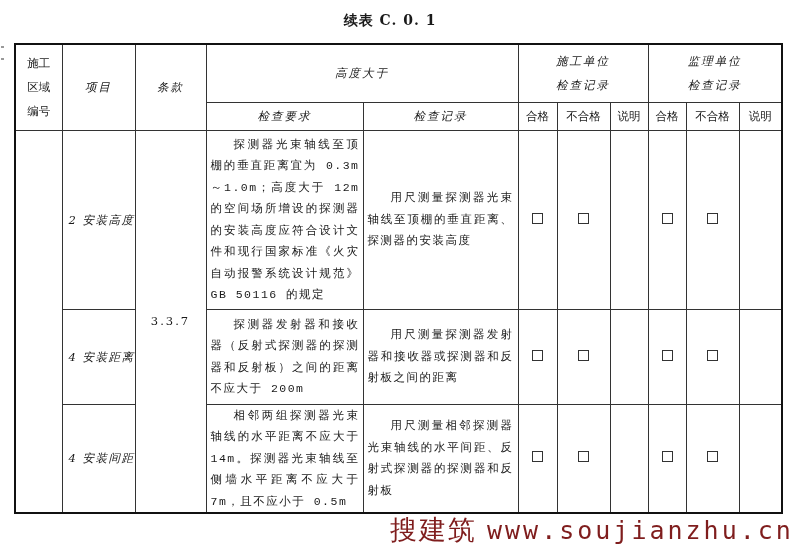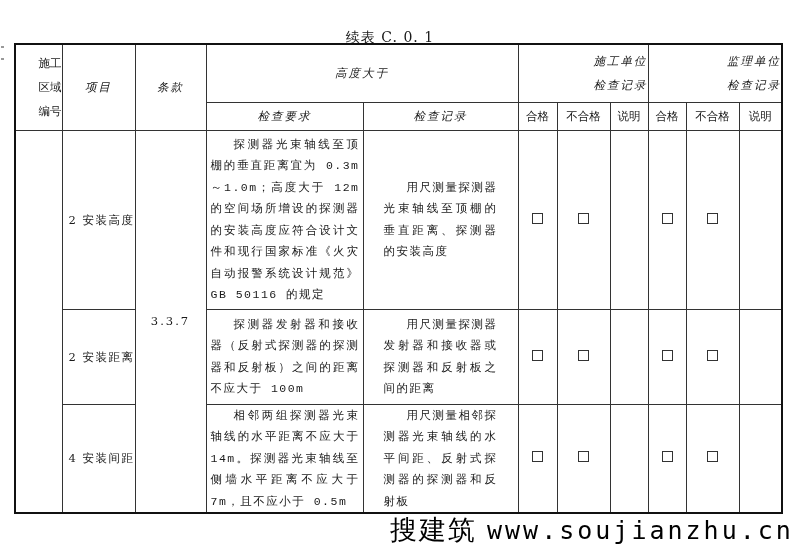--- a/index.html
+++ b/index.html
@@ -1,35 +1,35 @@
 <!DOCTYPE html>
 <html><head>
 <meta charset="utf-8">
 <style>
   html, body { margin: 0; padding: 0; background: #ffffff; }
   body { width: 800px; height: 555px; position: relative; overflow: hidden;
          font-family: "DejaVu Serif", "Liberation Serif", serif; color: #1a1a1a; }
   .title { position: absolute; top: 12px; left: 0; width: 780px; text-align: center;
-           font-size: 14px; font-weight: normal; letter-spacing: 1px; margin-top: 17px; }
+           font-size: 14px; font-weight: bold; letter-spacing: 1px; }
   .margin-mark { position: absolute; left: 1px; width: 3px; height: 2px; background: #999; }
   table.grid { position: absolute; left: 14px; top: 43px; border-collapse: collapse;
                table-layout: fixed; width: 767px; }
   table.grid td { border: 1px solid #333; font-size: 11.5px; line-height: 20px;
                   padding: 0; vertical-align: middle; }
   table.grid { border: 2px solid #111; }
   .c { text-align: center; }
   .hdr { letter-spacing: 2px; font-style: italic; }
   .req { padding: 0 3px 0 4px !important; text-align: justify; letter-spacing: 1.5px; line-height: 21.5px !important; font-family: Liberation Mono, monospace; }
-  .meth { padding: 0 20px !important; text-align: justify; letter-spacing: 1.5px; line-height: 21.5px !important; }
+  .meth { padding: 0 4px !important; text-align: justify; letter-spacing: 1.5px; line-height: 21.5px !important; }
   .indent { text-indent: 2em; }
   .cb { display: inline-block; width: 9px; height: 9px; border: 1px solid #333; background: #fff; }
-  .item { padding-left: 6px !important; letter-spacing: 1.5px; }
+  .item { padding-left: 6px !important; letter-spacing: 1.5px; font-style: italic; }
   .clause { vertical-align: middle; letter-spacing: 2px; }
-  .stack { line-height: 24px !important; text-align: right; }
-  .watermark { position: absolute; left: 390px; top: 512px; font-size: 27px; color: #000000;
+  .stack { line-height: 24px !important; }
+  .watermark { position: absolute; left: 390px; top: 512px; font-size: 27px; color: #7f1d1d;
                font-family: "DejaVu Sans", "Liberation Sans", sans-serif; letter-spacing: 3px; white-space: nowrap; }
   .watermark .zh { letter-spacing: 2px; margin-right: 10px; }
   .watermark .url { font-family: "DejaVu Sans Mono", "Liberation Mono", monospace; font-size: 25px; }
 </style>
 </head>
 <body>
 
 <div class="title">续表 C. 0. 1</div>
 <div class="margin-mark" style="top:46px"></div>
 <div class="margin-mark" style="top:58px"></div>
@@ -86,22 +86,22 @@
     <td class="meth indent">用尺测量探测器光束轴线至顶棚的垂直距离、探测器的安装高度</td>
     <td class="c"><span class="cb"></span></td>
     <td class="c"><span class="cb"></span></td>
     <td class="c"></td>
     <td class="c"><span class="cb"></span></td>
     <td class="c"><span class="cb"></span></td>
     <td class="c"></td>
   </tr>
 
   <tr style="height:95px">
-    <td class="item">2 安装距离</td>
-    <td class="req indent">探测器发射器和接收器（反射式探测器的探测器和反射板）之间的距离不应大于 100m</td>
+    <td class="item">4 安装距离</td>
+    <td class="req indent">探测器发射器和接收器（反射式探测器的探测器和反射板）之间的距离不应大于 200m</td>
     <td class="meth indent">用尺测量探测器发射器和接收器或探测器和反射板之间的距离</td>
     <td class="c"><span class="cb"></span></td>
     <td class="c"><span class="cb"></span></td>
     <td class="c"></td>
     <td class="c"><span class="cb"></span></td>
     <td class="c"><span class="cb"></span></td>
     <td class="c"></td>
   </tr>
 
   <tr style="height:109px">

